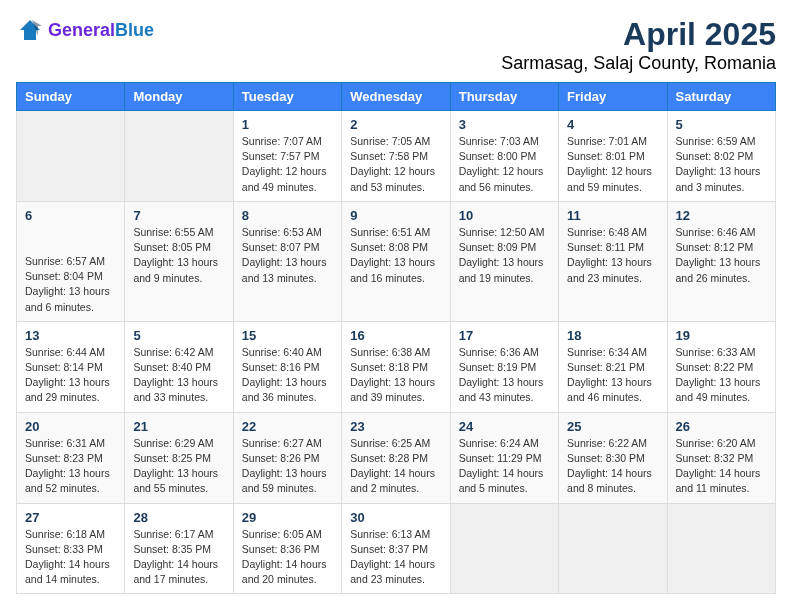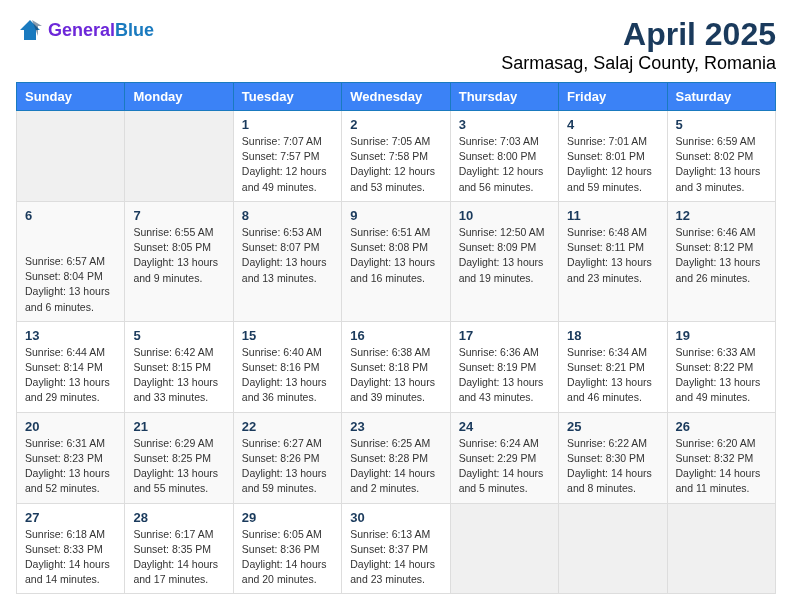--- a/index.html
+++ b/index.html
@@ -193,21 +193,21 @@
       <tr>
         <td>
           <span class="day-number">13</span>
           <div class="day-info" style="white-space: pre-line;">Sunrise: 6:44 AM
 Sunset: 8:14 PM
 Daylight: 13 hours and 29 minutes.</div>
         </td>
         <td>
           <span class="day-number">5</span>
           <div class="day-info" style="white-space: pre-line;">Sunrise: 6:42 AM
-Sunset: 8:15 PM
+Sunset: 8:40 PM
 Daylight: 13 hours and 33 minutes.</div>
         </td>
         <td>
           <span class="day-number">15</span>
           <div class="day-info" style="white-space: pre-line;">Sunrise: 6:40 AM
 Sunset: 8:16 PM
 Daylight: 13 hours and 36 minutes.</div>
         </td>
         <td>
           <span class="day-number">16</span>
@@ -255,21 +255,21 @@
         </td>
         <td>
           <span class="day-number">23</span>
           <div class="day-info" style="white-space: pre-line;">Sunrise: 6:25 AM
 Sunset: 8:28 PM
 Daylight: 14 hours and 2 minutes.</div>
         </td>
         <td>
           <span class="day-number">24</span>
           <div class="day-info" style="white-space: pre-line;">Sunrise: 6:24 AM
-Sunset: 2:29 PM
+Sunset: 11:29 PM
 Daylight: 14 hours and 5 minutes.</div>
         </td>
         <td>
           <span class="day-number">25</span>
           <div class="day-info" style="white-space: pre-line;">Sunrise: 6:22 AM
 Sunset: 8:30 PM
 Daylight: 14 hours and 8 minutes.</div>
         </td>
         <td>
           <span class="day-number">26</span>

